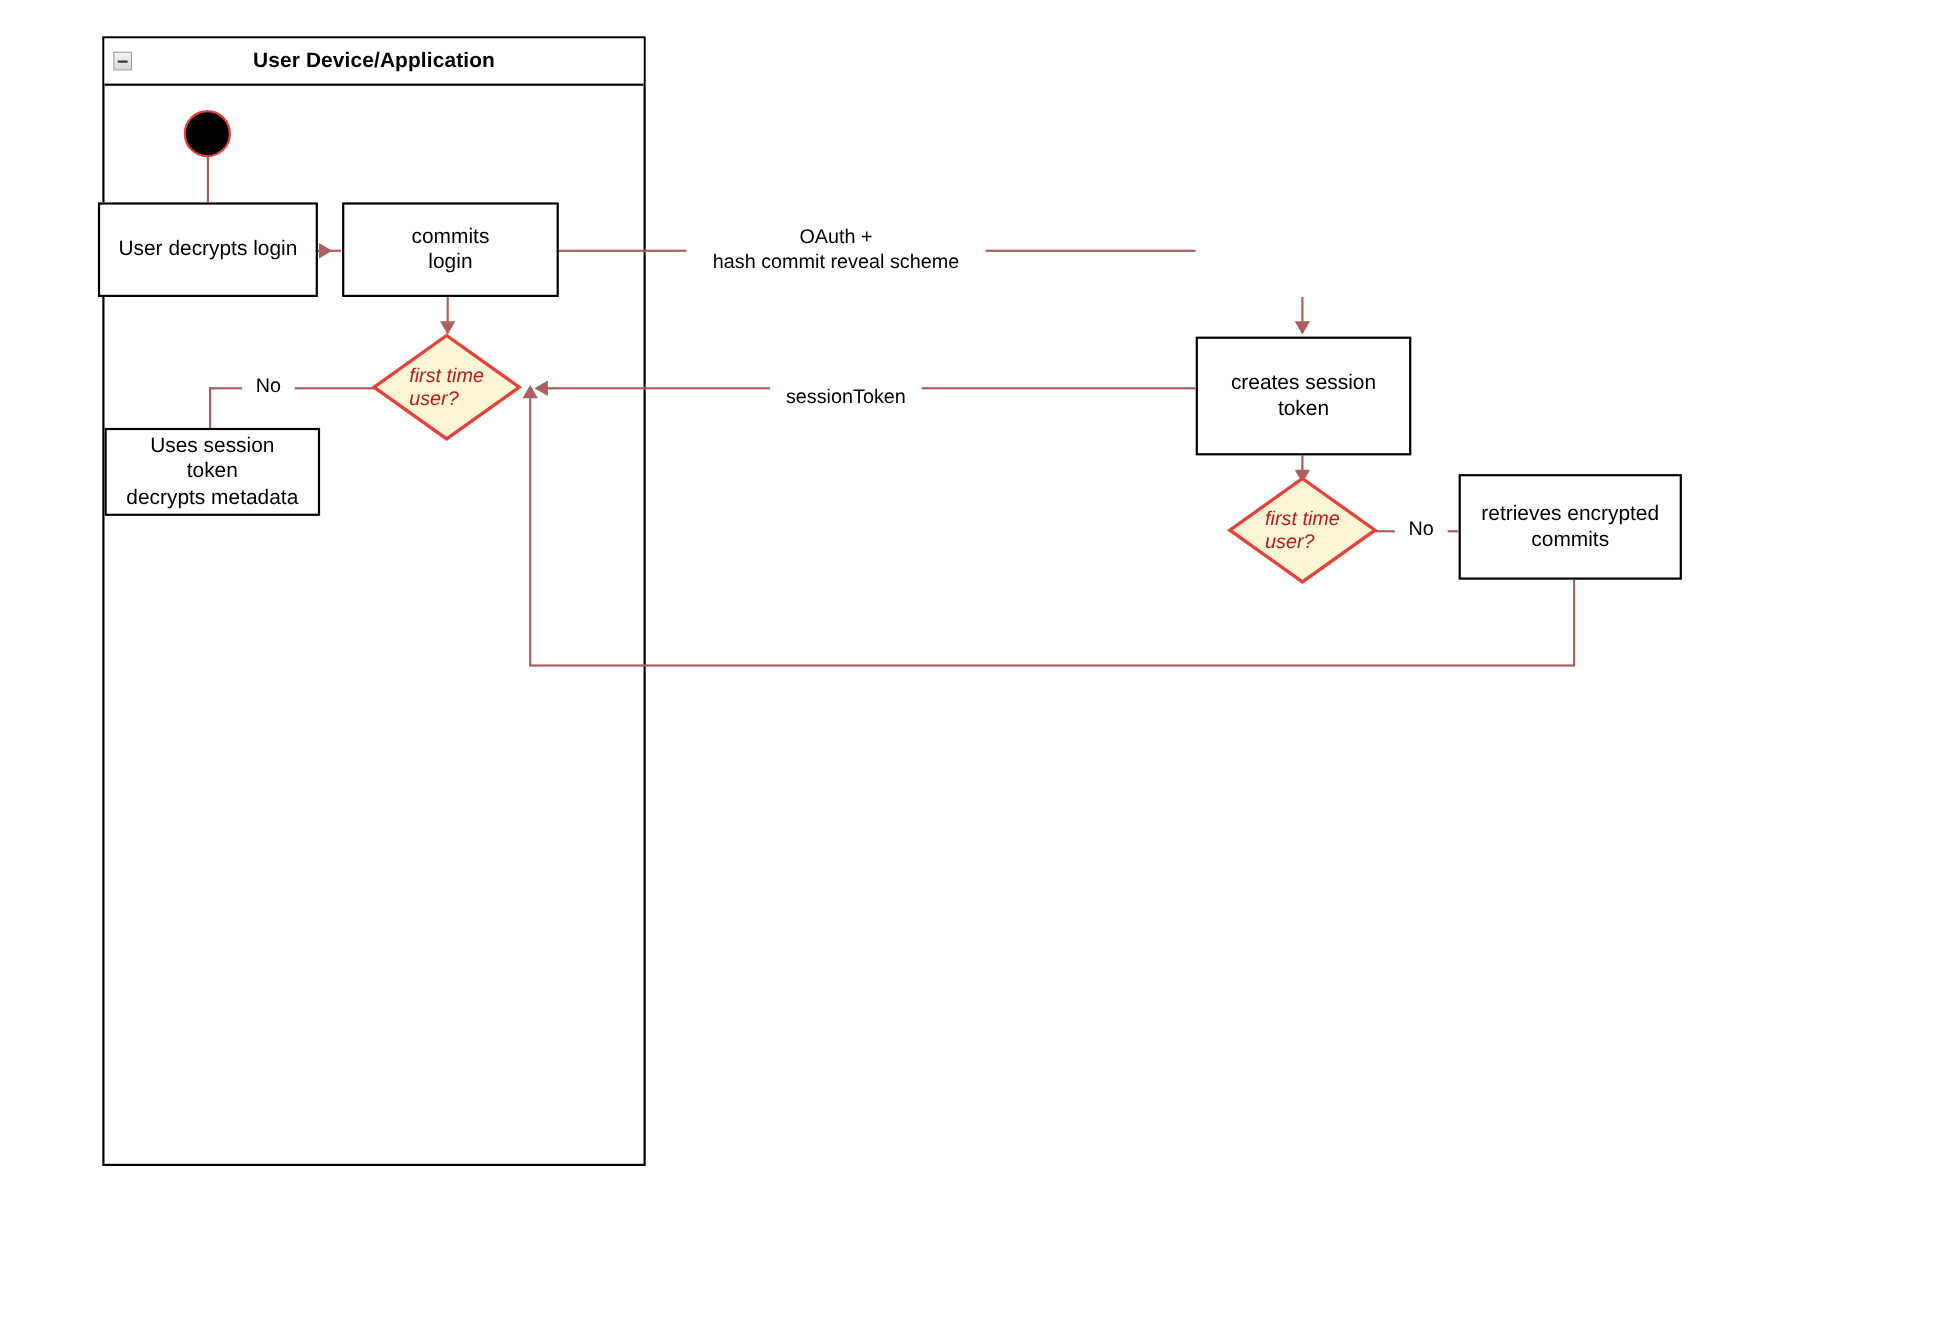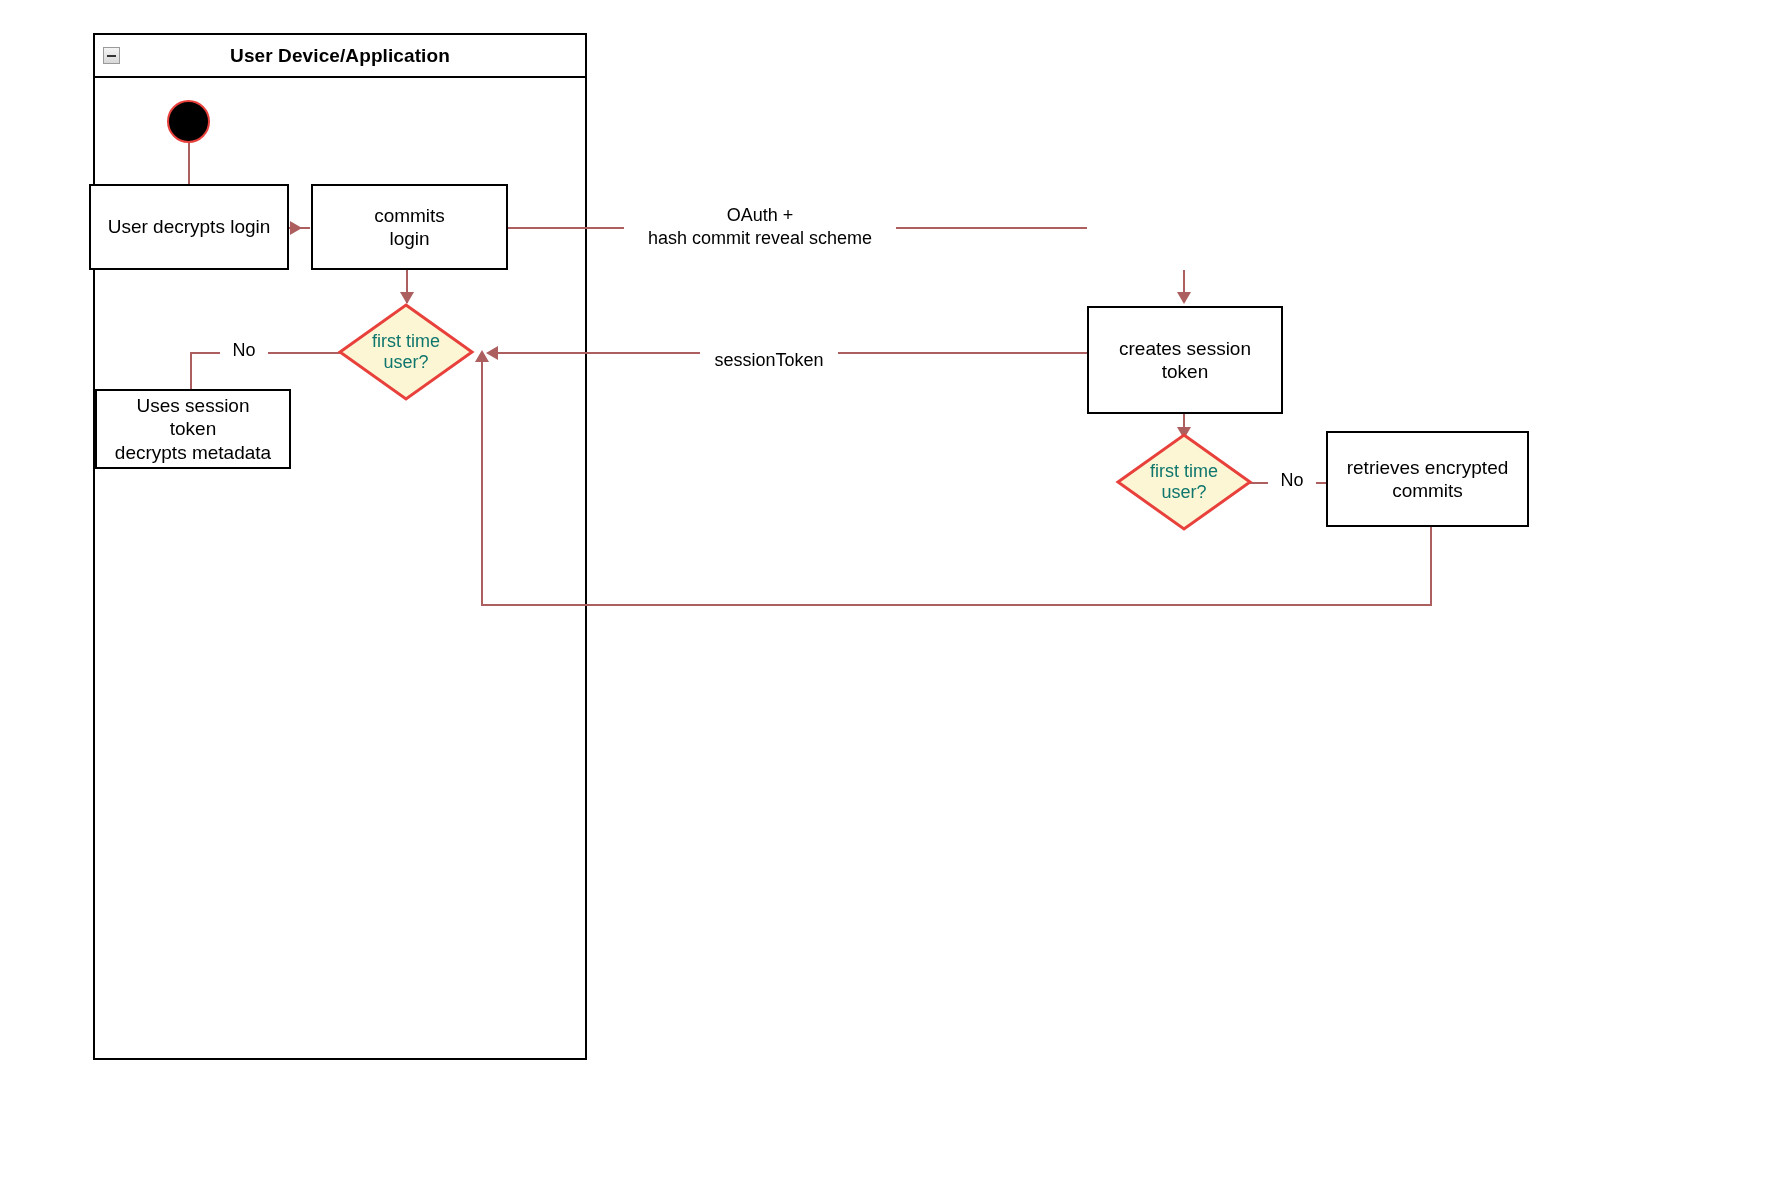--- a/index.html
+++ b/index.html
@@ -16,21 +16,21 @@
 
   .act{position:absolute;border:2px solid #000000;background:#ffffff;box-sizing:border-box;
        display:flex;align-items:center;justify-content:center;text-align:center;
        font-size:19px;color:#000000;line-height:1.22;}
 
   .start-node{position:absolute;border-radius:50%;background:#000000;border:2px solid #e8413c;box-sizing:border-box;}
 
   .diamond{position:absolute;}
   .diamond svg{display:block;overflow:visible;}
   .diamond .dlabel{position:absolute;left:0;top:0;right:0;bottom:0;display:flex;align-items:center;
-                   justify-content:center;text-align:center;font-size:18px;color:#0f766e;line-height:1.18;pointer-events:none;}
+                   justify-content:center;font-size:18px;color:#b91c1c;line-height:1.18;pointer-events:none;font-style:italic;}
 
   .edge{position:absolute;background:#ad5f5f;}
   .h{height:2px;}
   .v{width:2px;}
 
   .arrow{position:absolute;width:0;height:0;}
   .arrow.down{border-left:7px solid transparent;border-right:7px solid transparent;border-top:12px solid #ad5f5f;}
   .arrow.up{border-left:7px solid transparent;border-right:7px solid transparent;border-bottom:12px solid #ad5f5f;}
   .arrow.right{border-top:7px solid transparent;border-bottom:7px solid transparent;border-left:12px solid #ad5f5f;}
   .arrow.left{border-top:7px solid transparent;border-bottom:7px solid transparent;border-right:12px solid #ad5f5f;}

